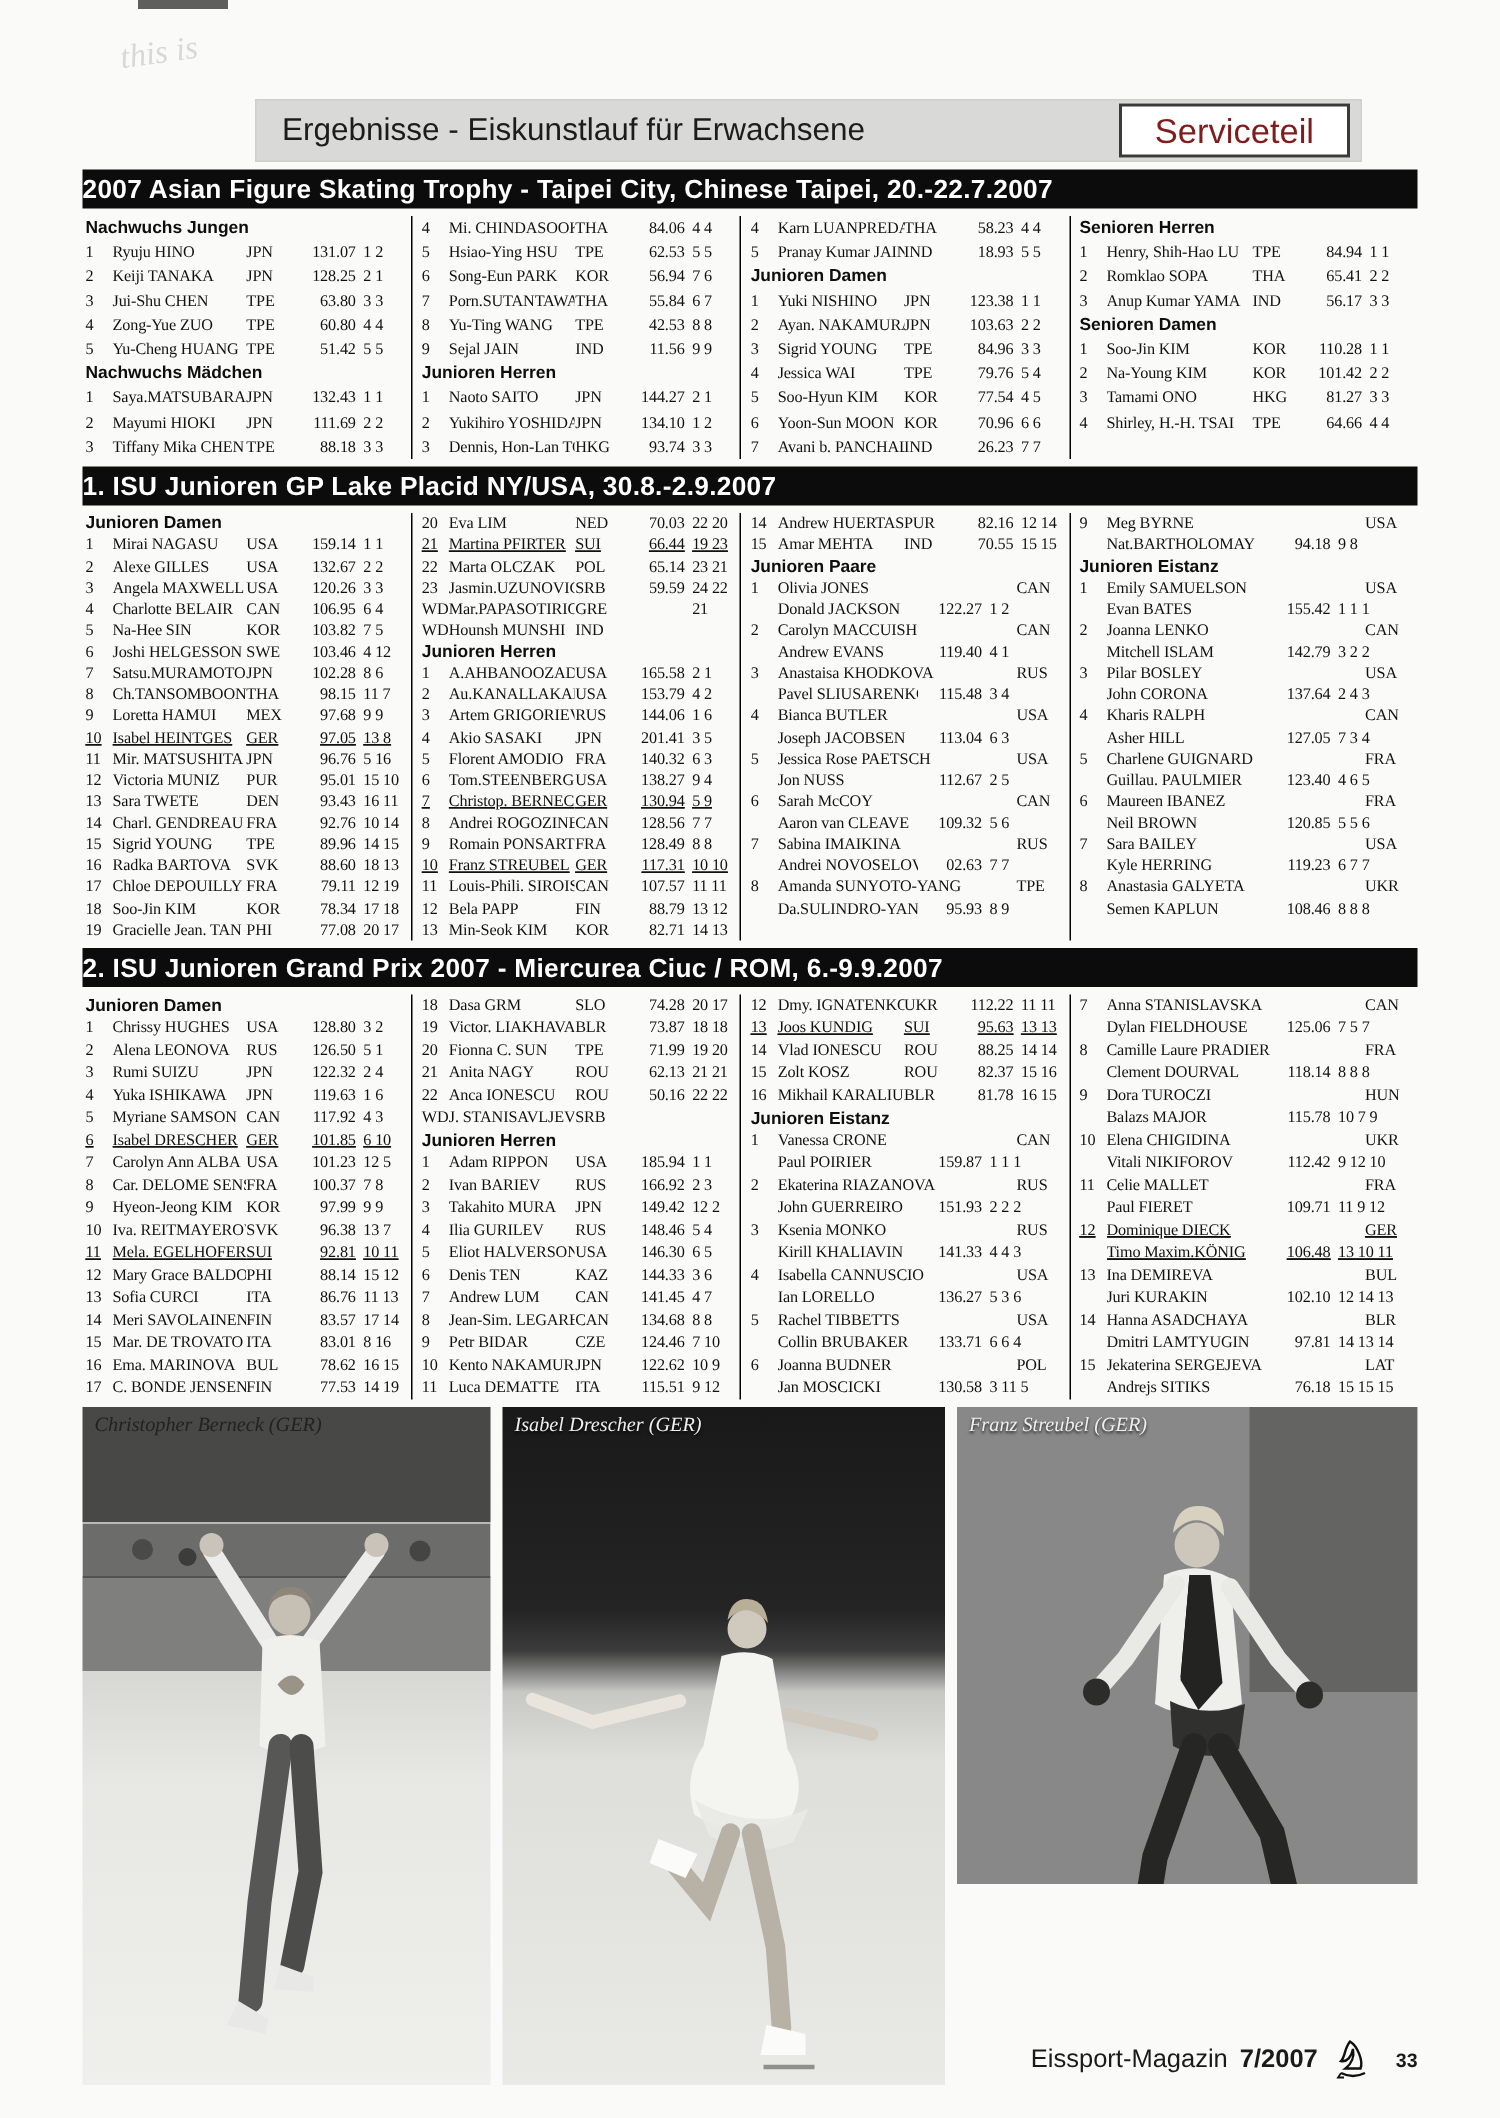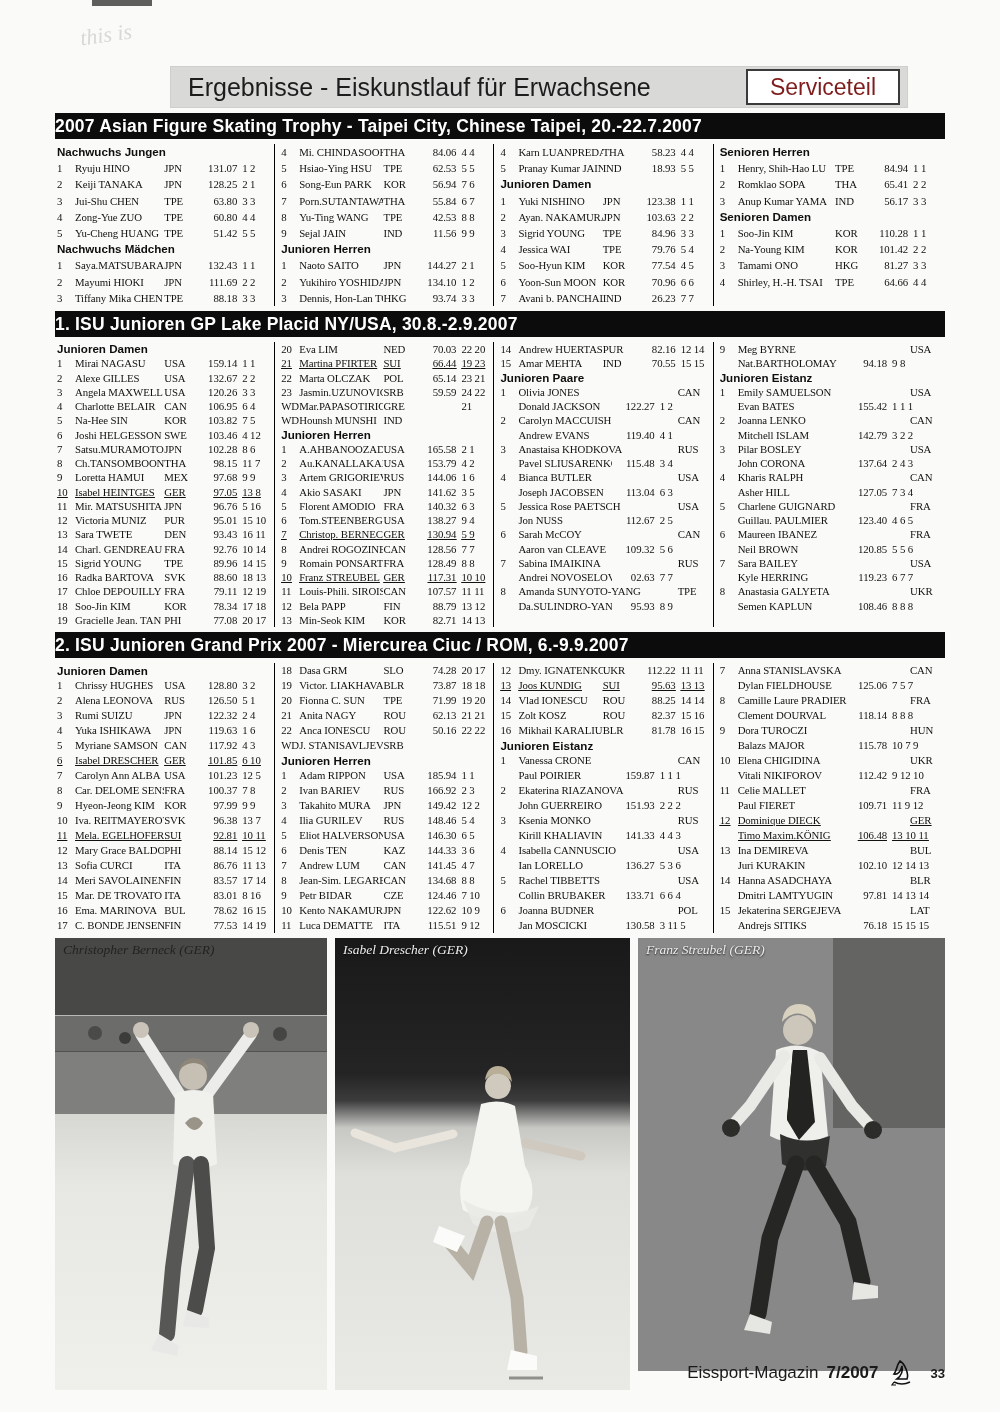--- a/index.html
+++ b/index.html
@@ -4,21 +4,21 @@
 <style>
   html,body{margin:0;padding:0;background:#e9e9e7;}
   .page{position:relative;width:1000px;height:1412px;margin:0 auto;background:#fafaf8;
         font-family:"Liberation Serif",serif;color:#111;overflow:hidden;}
   .artifact{position:absolute;background:#2a2a2a;}
   .smudge{position:absolute;color:#d8d8d4;font-style:italic;font-size:22px;transform:rotate(-8deg);}
 
   
   .masthead{position:absolute;left:170px;top:66px;width:738px;height:42px;background:#d9d9d7;
             display:flex;align-items:center;box-shadow:0 0 0 1px #cfcfcd inset;}
-  .masthead .title{margin-left:18px;font-family:"Liberation Sans",sans-serif;font-size:25px;color:#1c1c1c;}
+  .masthead .title{margin-left:18px;font-family:"Liberation Sans",sans-serif;font-size:21px;color:#1c1c1c;}
   .badge{margin-left:auto;margin-right:8px;background:#fff;border:2px solid #3a3a3a;
          font-family:"Liberation Sans",sans-serif;font-size:23px;padding:0 22px;line-height:32px;color:#7f1d1d;}
 
   
   .content{position:absolute;left:55px;top:113px;width:890px;}
   .barhead{background:#0c0c0c;color:#fff;text-align:left;font-family:"Liberation Sans",sans-serif;
            font-weight:bold;font-size:17.5px;line-height:26px;height:26px;letter-spacing:.2px;margin-bottom:5px;}
   .cols{display:grid;grid-template-columns:1fr 1fr 1fr 1.06fr;margin-bottom:5px;}
   .col{padding:0 5px 0 2px;overflow:hidden;}
   .col + .col{border-left:1px solid #000;padding-left:6px;}
@@ -36,21 +36,21 @@
   .l1 .na{margin-left:auto;}
   .l2 .mk{width:48px;}
   .u{text-decoration:underline;}
   .u *{text-decoration:underline;}
 
   
   .photos{display:flex;gap:8px;margin-top:3px;}
   .photo{position:relative;flex:none;overflow:hidden;background:#888;}
   .ph1{width:272px;height:452px;}
   .ph2{width:295px;height:452px;}
-  .ph3{width:307px;height:433px;}
+  .ph3{width:307px;height:318px;}
   .ph1{background:linear-gradient(180deg,#484846 0,#484846 17%,#b9b9b5 17%,#b9b9b5 25%,#7f7f7d 25%,#7f7f7d 39%,#d7d7d4 39%,#e7e7e4 55%,#efefec 100%);}
   .ph2{background:linear-gradient(180deg,#191919 0,#242424 30%,#3c3c3c 36%,#c7c7c4 42%,#dededb 52%,#e9e9e6 100%);}
   .ph3{background:linear-gradient(180deg,#59595ineA 0,#5c5c5a 7%,#7f7f7d 7%,#8a8a88 44%,#c6c6c3 52%,#d9d9d6 100%);}
   .caption{position:absolute;top:4px;left:8px;font-style:italic;font-size:13.5px;font-family:"Liberation Serif",serif;text-align:right;}
   .cap-dark{color:#222;}
   .cap-light{color:#eee;text-shadow:0 1px 2px rgba(0,0,0,.8);}
   .photo svg{position:absolute;left:0;top:0;}
 
   
   .footer{position:absolute;right:55px;bottom:24px;display:flex;align-items:center;gap:8px;
@@ -521,21 +521,21 @@
     <span class="rk">3</span>
     <span class="nm">Artem GRIGORIEV</span>
     <span class="na">RUS</span>
     <span class="sc">144.06</span>
     <span class="mk">1 6</span>
   </div>
           <div class="row">
     <span class="rk">4</span>
     <span class="nm">Akio SASAKI</span>
     <span class="na">JPN</span>
-    <span class="sc">141.62</span>
+    <span class="sc">201.41</span>
     <span class="mk">3 5</span>
   </div>
           <div class="row">
     <span class="rk">5</span>
     <span class="nm">Florent AMODIO</span>
     <span class="na">FRA</span>
     <span class="sc">140.32</span>
     <span class="mk">6 3</span>
   </div>
           <div class="row">

